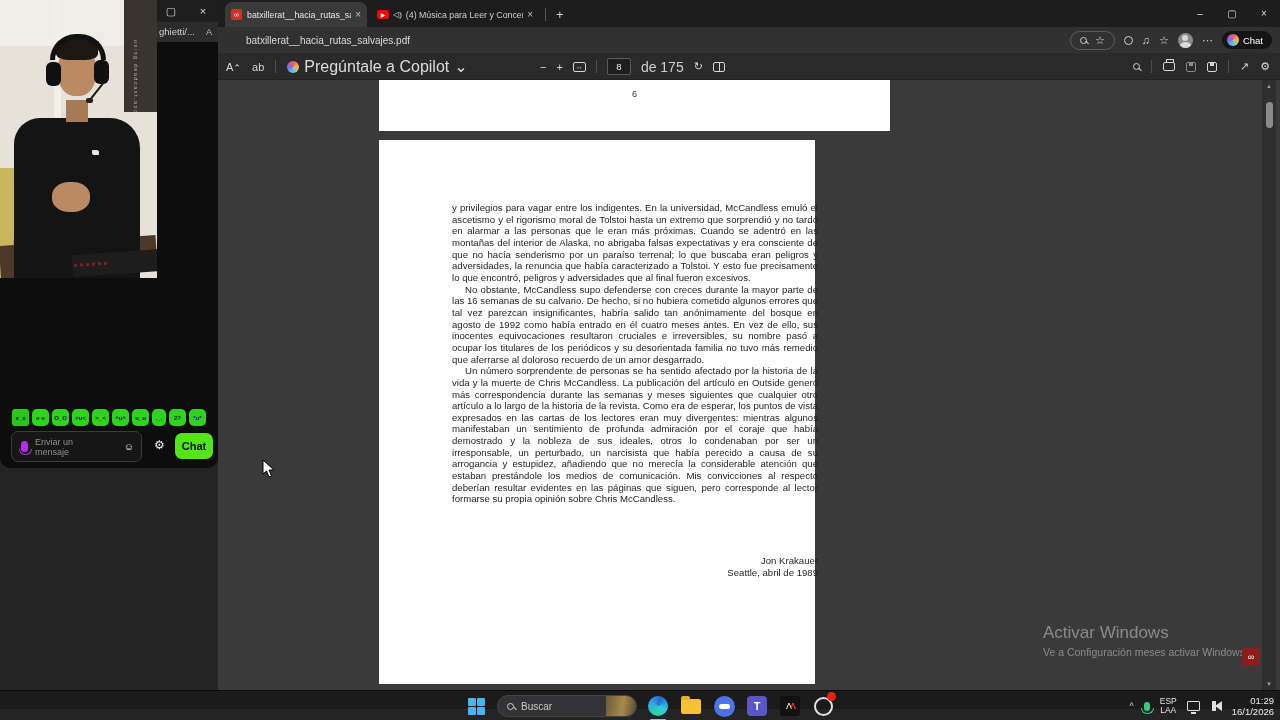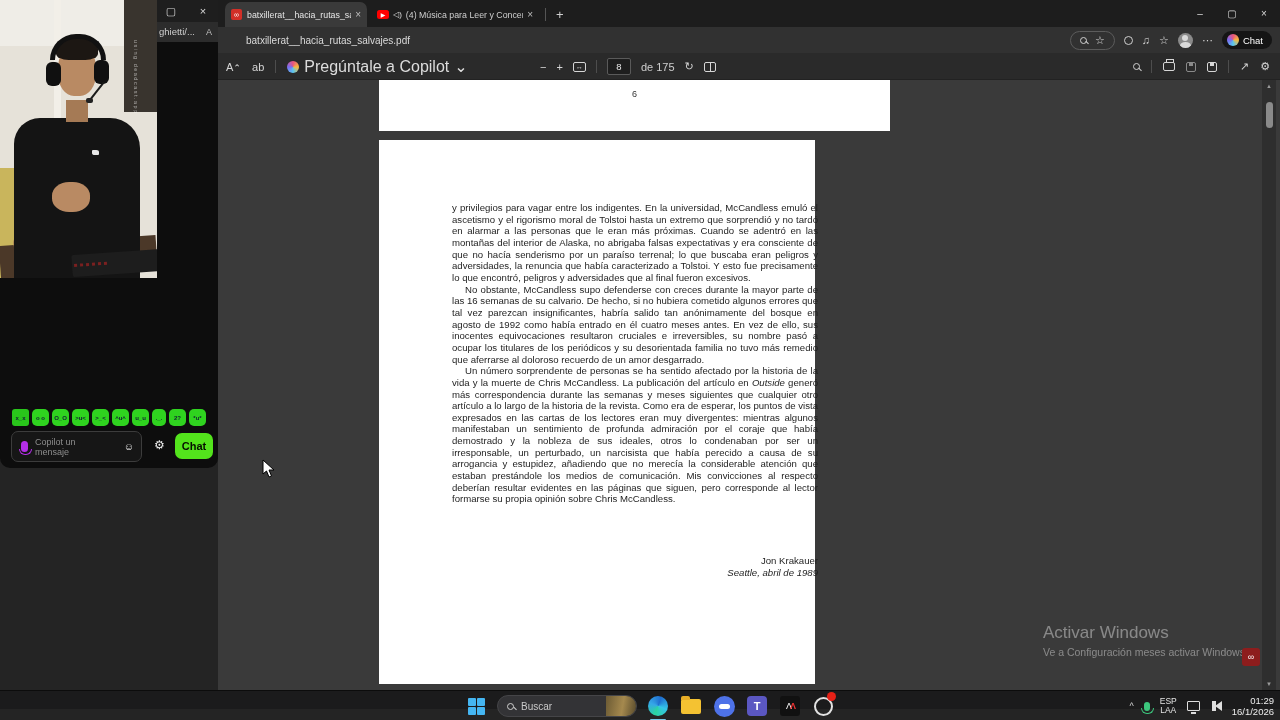--- a/index.html
+++ b/index.html
@@ -98,21 +98,21 @@
 
   #pdftoolbar { left:0; top:53px; width:1062px; height:27px; background:#2a2a2a; border-bottom:1px solid #222; }
   .ptb-left { position:absolute; left:8px; top:0; height:27px; display:flex; align-items:center; gap:11px; }
   .ptb-center { position:absolute; left:322px; top:0; height:27px; display:flex; align-items:center; gap:10px; }
   .ptb-right { position:absolute; right:10px; top:0; height:27px; display:flex; align-items:center; gap:11px; }
   .tico { color:#d6d6d6; font-size:11px; }
   .tsep { width:1px; height:13px; background:#4d4d4d; }
   .copilot-label { color:#dcdcdc; font-size:16px; display:flex; align-items:center; gap:5px; }
   #page-box { width:24px; height:17px; background:#1e1e1e; border:1px solid #5a5a5a; border-radius:2px;
               color:#e8e8e8; font-size:9.5px; text-align:center; line-height:16px; }
-  .de-total { color:#cfcfcf; font-size:11px; }
+  .de-total { color:#cfcfcf; font-size:14px; }
   .fit-ico { width:13px; height:10px; border:1.2px solid #d6d6d6; border-radius:2px; color:#d6d6d6;
              font-size:7px; text-align:center; line-height:8px; }
   .pages-ico { width:12px; height:10px; border:1.2px solid #d6d6d6; border-radius:2px;
                background:linear-gradient(90deg,transparent 45%,#d6d6d6 45%,#d6d6d6 55%,transparent 55%); }
   .print-ico { width:12px; height:9px; border:1.2px solid #d6d6d6; border-radius:2px; position:relative; }
   .print-ico::before { content:""; position:absolute; left:2px; top:-4px; width:6px; height:3px; border:1.2px solid #d6d6d6; border-bottom:none; }
   .save-ico { width:10px; height:10px; border:1.2px solid #8a8a8a; border-radius:2px; position:relative; }
   .save-ico::before { content:""; position:absolute; left:2px; top:0; width:4px; height:3px; background:#8a8a8a; }
   .save-ico.bright { border-color:#d6d6d6; } .save-ico.bright::before { background:#d6d6d6; }
 
@@ -120,21 +120,21 @@
   #pdf-area { left:0; top:80px; width:1062px; height:610px; background:#3a3a3a; overflow:hidden; }
   #page-prev { left:161px; top:0px; width:511px; height:51px; background:#ffffff; }
   #prev-num { width:100%; text-align:center; margin-top:9px; font-size:9px; color:#333; }
   #page-cur { left:161px; top:60px; width:436px; height:544px; background:#ffffff; }
   #text-block { position:absolute; left:73px; top:62px; width:366px; color:#1e1e1e;
                 font-size:9.6px; line-height:11.65px; text-align:justify; }
   #text-block p { margin:0; }
   #text-block p.ind { text-indent:13px; }
   #sig { position:absolute; left:73px; top:415px; width:366px; text-align:right; color:#1e1e1e;
          font-size:9.6px; line-height:12px; }
-  .it { font-style:italic; }
+  .it { }
 
   
   #scrollbar { left:1044px; top:0px; width:14px; height:610px; background:#2e2e2e; }
   .sb-arrow { width:14px; height:12px; color:#9a9a9a; font-size:6px; text-align:center; line-height:12px; }
   #sb-thumb { position:absolute; left:3.5px; top:22px; width:7px; height:26px; background:#8a8a8a; border-radius:4px; }
   #sb-down { position:absolute; bottom:0; }
 
   
   #activar { left:825px; top:543px; color:rgba(255,255,255,.40); }
   #activar .l1 { font-size:17px; }
@@ -330,21 +330,21 @@
       <div class="emote">^u^</div>
       <div class="emote">u_u</div>
       <div class="emote">._.</div>
       <div class="emote">2?</div>
       <div class="emote">*u*</div>
     </div>
 
     <div id="chat-input" class="abs">
       <span class="mic-ico"></span>
       <span class="ph-txt">
-        <span>Copilot un</span><br>
+        <span>Enviar un</span><br>
         <span>mensaje</span>
       </span>
       <span class="smiley">☺</span>
     </div>
     <span id="chat-gear" class="abs">⚙</span>
     <div id="chat-btn" class="abs">Chat</div>
   </div>
 
   <div id="taskbar" class="abs">
     <div id="tb-center">

